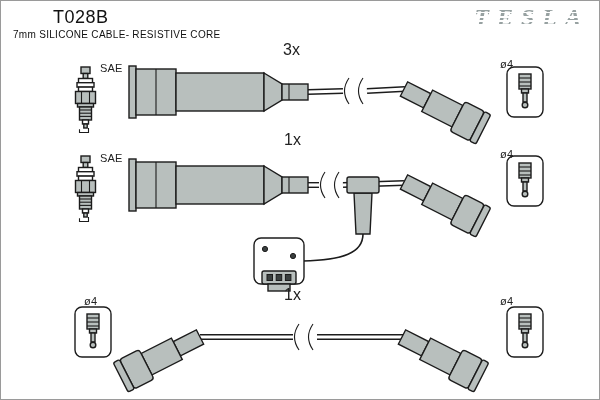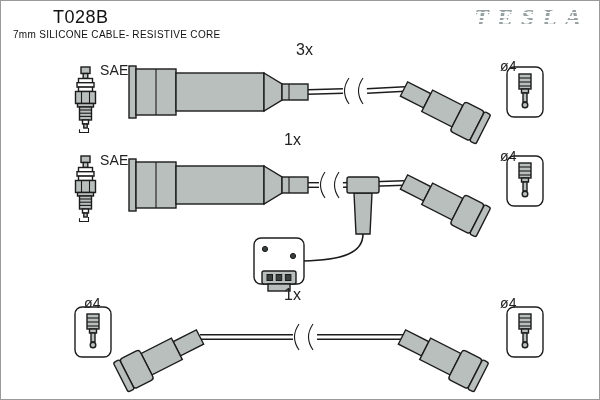--- a/index.html
+++ b/index.html
@@ -16,21 +16,21 @@
     font-family:"Liberation Serif", serif; font-style:italic; font-weight:bold;
     font-size:24px; letter-spacing:8px;
     color: var(--logo-gray, #97a1a1);
   }
   .logo::after {
     content:""; position:absolute; inset:0;
     background: repeating-linear-gradient(to bottom, transparent 0 2.5px, #ffffff 2.5px 4.2px);
     pointer-events:none;
   }
   .qty { font-size:16px; color:#222; }
-  .small-label { font-size:14px; color:#222; letter-spacing:.2px; }
+  .small-label { font-size:11px; color:#222; letter-spacing:.2px; }
   
   .part { fill: var(--part-fill, #b8bfbd); stroke: var(--outline, #1c1c1c); stroke-width:1.4; }
   .part-white { fill:#ffffff; stroke: var(--outline, #1c1c1c); stroke-width:1.4; }
   .pline { stroke: var(--outline, #1c1c1c); stroke-width:1.1; fill:none; }
   .cable-outer { stroke: var(--outline, #1c1c1c); stroke-width:6; fill:none; }
   .cable-inner { stroke:#ffffff; stroke-width:3.2; fill:none; }
   .wire { stroke: var(--outline, #1c1c1c); stroke-width:1.6; fill:none; }
   .dark { fill:#3a3f3f; stroke: var(--outline, #1c1c1c); stroke-width:1; }
 </style>
 </head>
@@ -136,21 +136,21 @@
       <use href="#elbow" transform="translate(401,336) rotate(27)"></use>
     </g>
     <use href="#connbox" transform="translate(74,306)"></use>
     <use href="#connbox" transform="translate(506,306)"></use>
   </svg>
 
   <div class="abs code">T028B</div>
   <div class="abs subtitle">7mm SILICONE CABLE- RESISTIVE CORE</div>
   <div class="abs logo">TESLA</div>
 
-  <div class="abs qty" style="left:295px; top:40px">3x</div>
+  <div class="abs qty" style="left:282px; top:40px">3x</div>
   <div class="abs qty" style="left:283px; top:130px">1x</div>
   <div class="abs qty" style="left:283px; top:285px">1x</div>
 
   <div class="abs small-label" style="left:99px;  top:61px">SAE</div>
   <div class="abs small-label" style="left:499px; top:57px">ø4</div>
   <div class="abs small-label" style="left:99px;  top:151px">SAE</div>
   <div class="abs small-label" style="left:499px; top:147px">ø4</div>
   <div class="abs small-label" style="left:83px;  top:294px">ø4</div>
   <div class="abs small-label" style="left:499px; top:294px">ø4</div>
 

